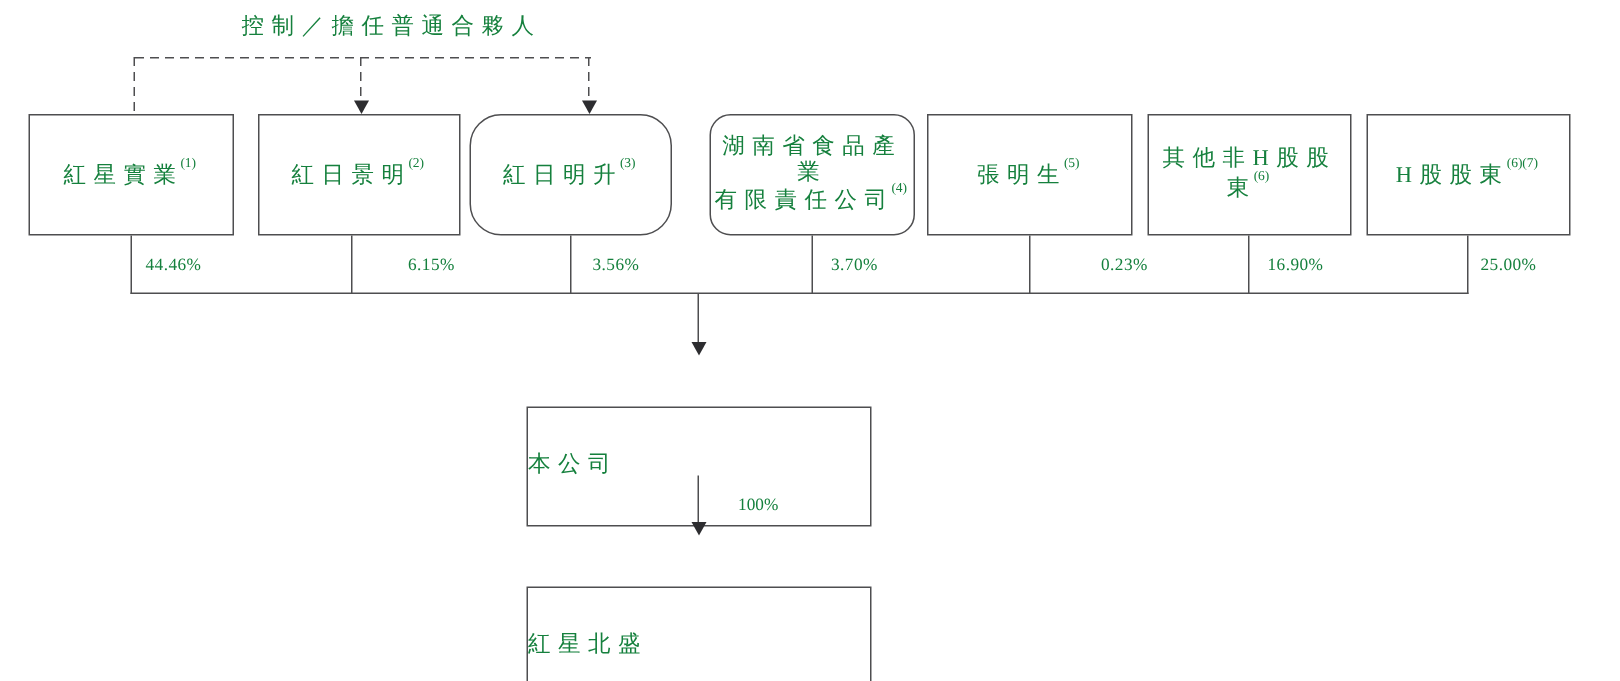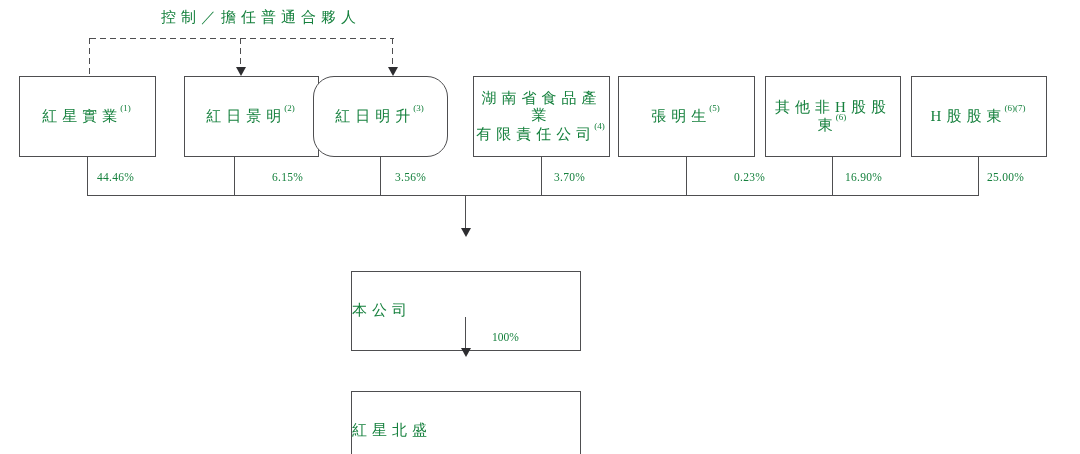--- a/index.html
+++ b/index.html
@@ -38,27 +38,27 @@
   <div class="dash-h" style="left:90px;top:38px;width:304px;"></div>
   <div class="dash-v" style="left:89px;top:38px;height:38px;"></div>
   <div class="dash-v" style="left:240px;top:38px;height:30px;"></div>
   <div class="arrow" style="left:236px;top:67px;"></div>
   <div class="dash-v" style="left:392px;top:38px;height:30px;"></div>
   <div class="arrow" style="left:388px;top:67px;"></div>
 
   <div class="box" style="left:19px;width:137px;">
     <div class="lbl"><span>紅星實業</span><sup>(1)</sup></div>
   </div>
-  <div class="box" style="left:184px;width:135px;">
+  <div class="box" style="left:172px;width:135px;">
     <div class="lbl"><span>紅日景明</span><sup>(2)</sup></div>
   </div>
   <div class="box" style="left:313px;width:135px;border-radius:21px;">
     <div class="lbl"><span>紅日明升</span><sup>(3)</sup></div>
   </div>
-  <div class="box" style="left:473px;width:137px;">
+  <div class="box" style="left:473px;width:137px;border-radius:14px;">
     <div class="lbl">
       <span class="ln">湖南省食品產業</span>
       <span class="ln"><span>有限責任公司</span><sup>(4)</sup></span>
     </div>
   </div>
   <div class="box" style="left:618px;width:137px;">
     <div class="lbl"><span>張明生</span><sup>(5)</sup></div>
   </div>
   <div class="box" style="left:765px;width:136px;">
     <div class="lbl"><span>其他非H股股東</span><sup>(6)</sup></div>

